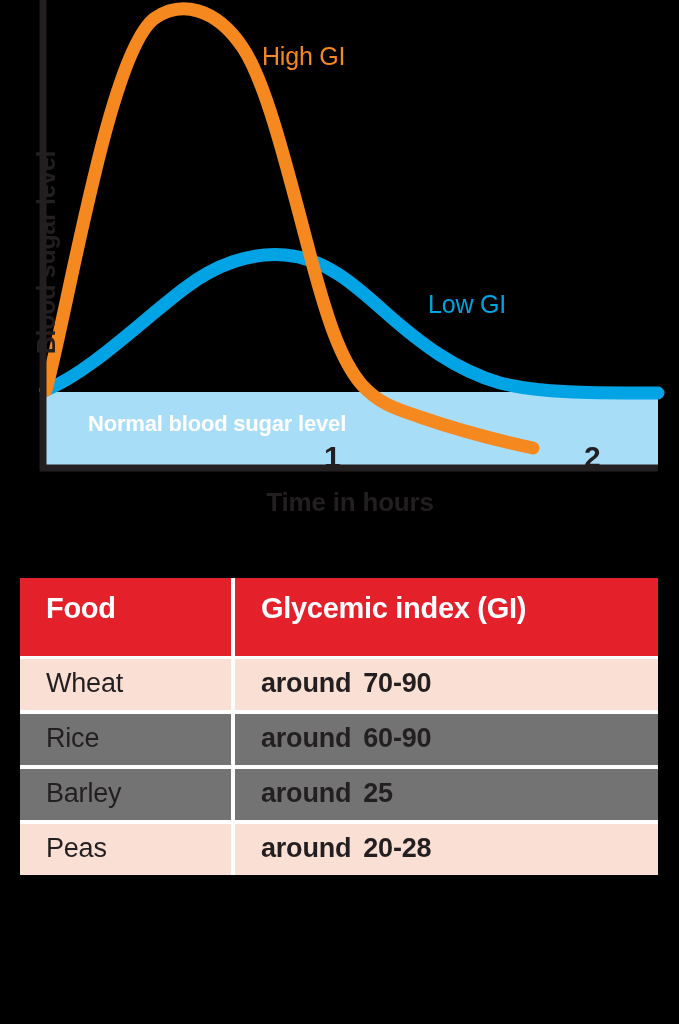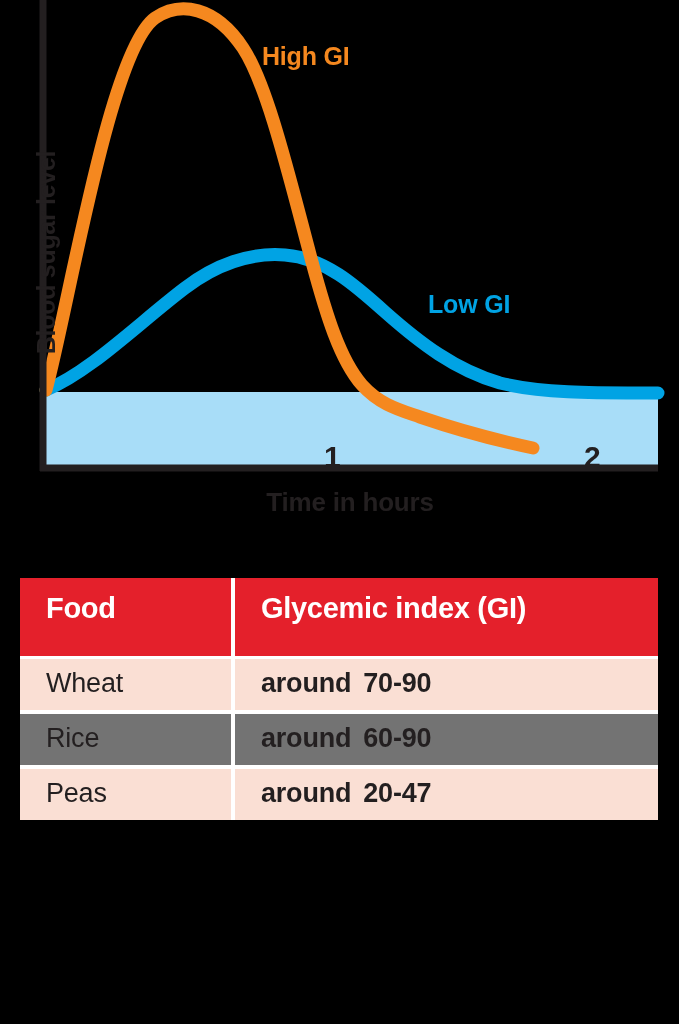--- a/index.html
+++ b/index.html
@@ -60,21 +60,21 @@
     font-size: 26px;
     font-weight: bold;
     color: #231f20;
     letter-spacing: -0.2px;
     font-stretch: condensed;
   }
 
   .series-label {
     position: absolute;
     font-size: 25px;
-    font-weight: bold;
+    font-weight: normal;
     letter-spacing: -0.2px;
     white-space: nowrap;
     font-stretch: condensed;
   }
   #label-high-gi {
     left: 262px;
     top: 42px;
     color: #f5881f;
   }
   #label-low-gi {
@@ -177,20 +177,21 @@
              C 326 314, 340 360, 362 385
              C 380 405, 400 410, 420 417
              C 455 429, 500 441, 533 448" fill="none" stroke="#f5881f" stroke-width="13" stroke-linecap="round" stroke-linejoin="round"></path>
 
     <line x1="43" y1="0" x2="43" y2="471" stroke="#231f20" stroke-width="7"></line>
     <line x1="40" y1="468" x2="658" y2="468" stroke="#231f20" stroke-width="7"></line>
   </svg>
 
   <div class="axis-title-y">Blood sugar level</div>
 
+  <div class="band-label">Normal blood sugar level</div>
 
   <div class="series-label" id="label-high-gi">High GI</div>
 
   <div class="series-label" id="label-low-gi">Low GI</div>
 
   <div class="tick-label" id="tick-1">1</div>
 
   <div class="tick-label" id="tick-2">2</div>
 
   <div class="axis-title-x">Time in hours</div>
@@ -210,18 +211,22 @@
   <tbody id="gi-table-body">
 
   <tr class="row-odd">
         <td class="cell-food">Wheat</td>
         <td class="cell-gi"><span class="gi-around">around</span><span>70-90</span></td>
       </tr>
       <tr class="row-even">
         <td class="cell-food">Rice</td>
         <td class="cell-gi"><span class="gi-around">around</span><span>60-90</span></td>
       </tr>
+      <tr class="row-even">
+        <td class="cell-food">Barley</td>
+        <td class="cell-gi"><span class="gi-around">around</span><span>25</span></td>
+      </tr>
       <tr class="row-odd">
         <td class="cell-food">Peas</td>
-        <td class="cell-gi"><span class="gi-around">around</span><span>20-47</span></td>
+        <td class="cell-gi"><span class="gi-around">around</span><span>20-28</span></td>
       </tr>
     </tbody>
 </table>
 
 </body></html>

